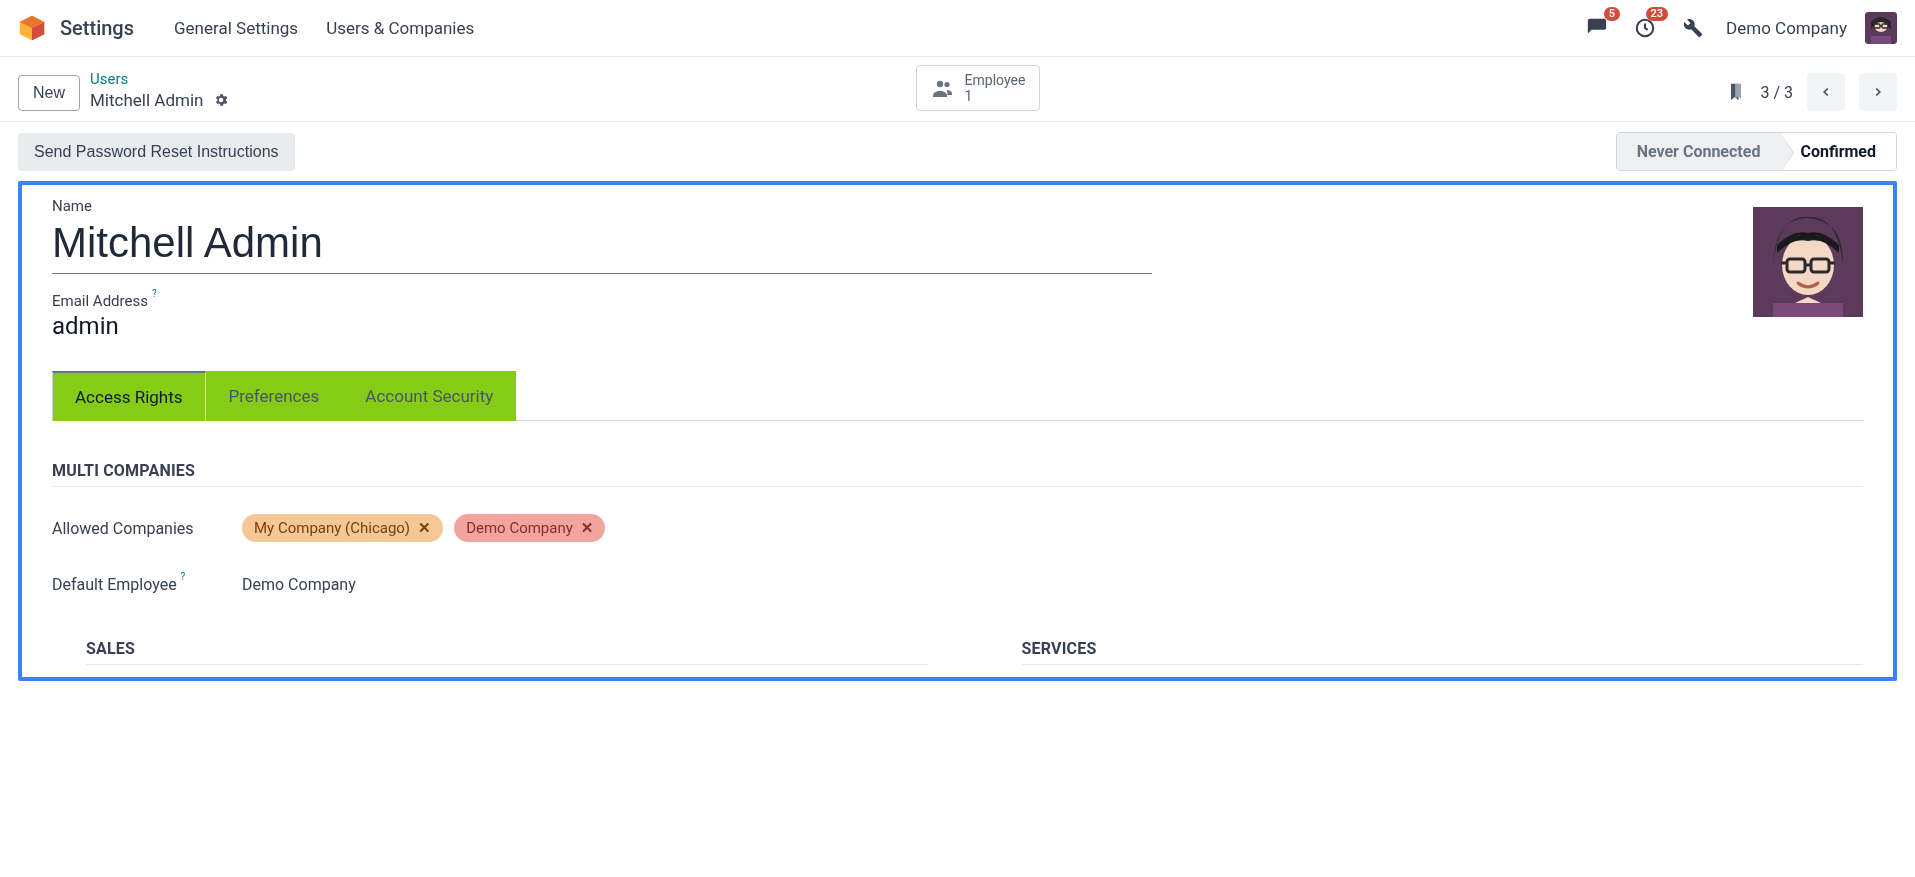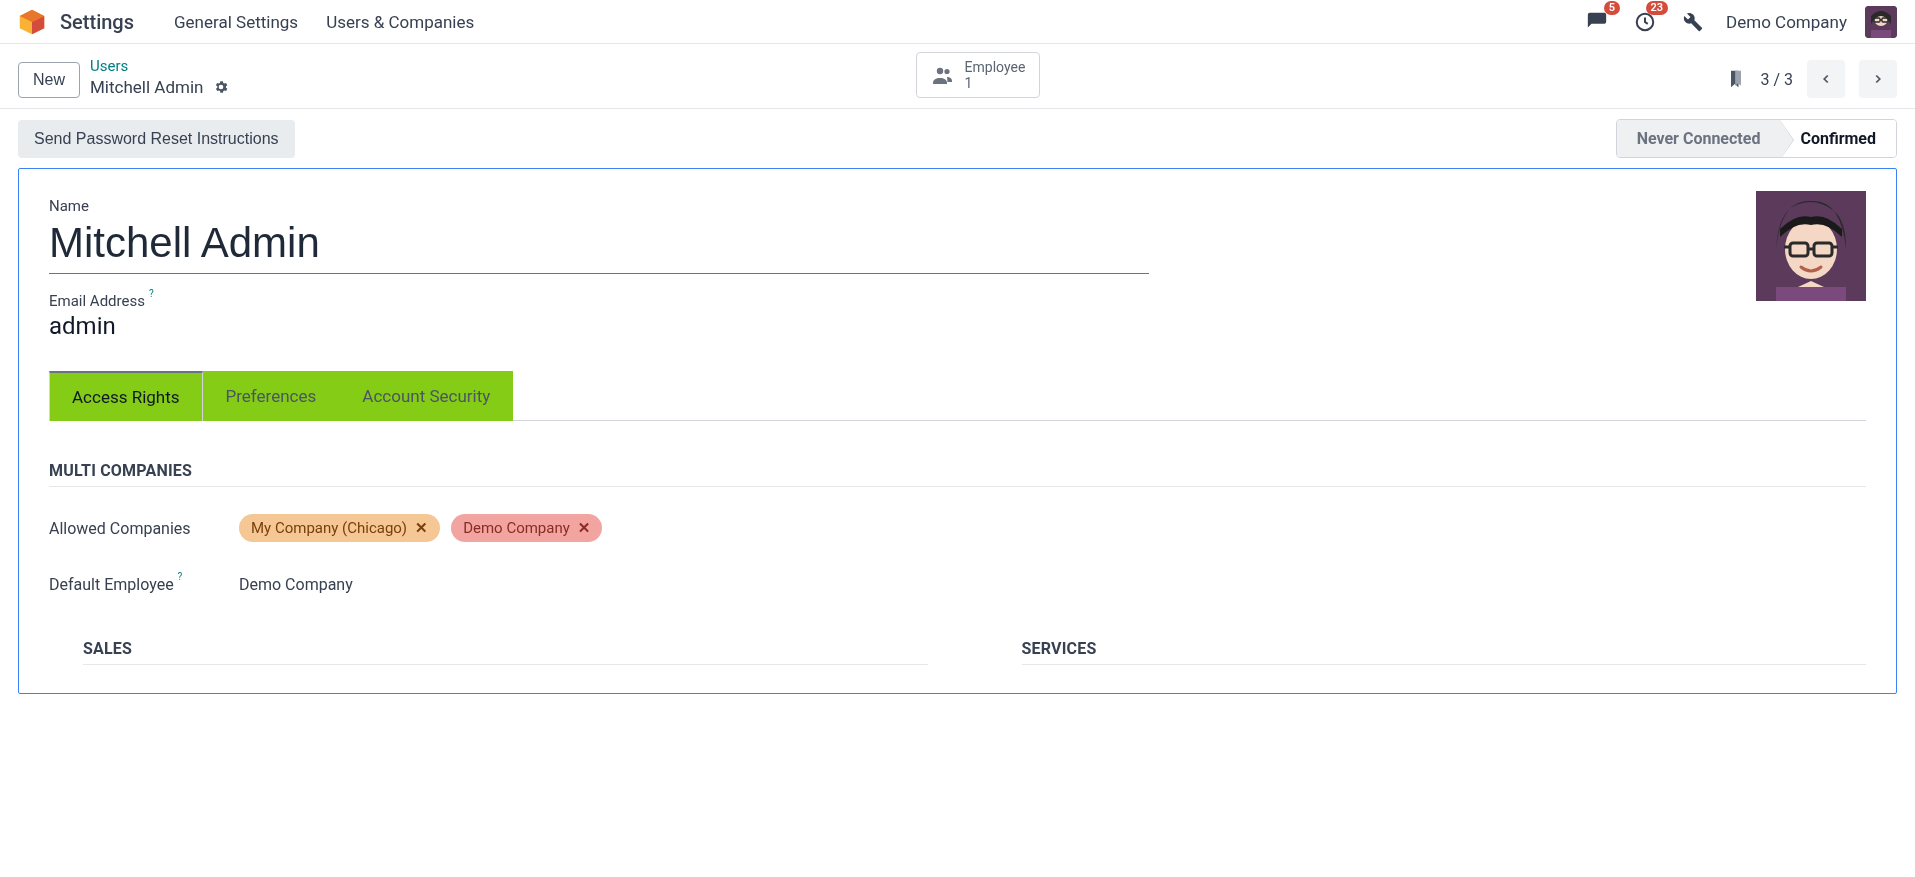--- a/index.html
+++ b/index.html
@@ -7,21 +7,21 @@
     font-family: -apple-system, BlinkMacSystemFont, "Segoe UI", Roboto, "Helvetica Neue", Arial, sans-serif;
     font-size: 14px;
     color: #374151;
     background: #fff;
     width: 1915px;
   }
   
   .topnav {
     display: flex;
     align-items: center;
-    height: 44px;
+    height: 57px;
     padding: 0 18px;
     border-bottom: 1px solid #e5e7eb;
   }
   .logo {
     width: 28px; height: 28px;
     margin-right: 14px;
   }
   .app-title {
     font-size: 20px;
     font-weight: 500;
@@ -140,23 +140,23 @@
     position:absolute; right:-14px; top:0;
     width:0; height:0;
     border-top:20px solid transparent;
     border-bottom:20px solid transparent;
     border-left:14px solid #d1d5db;
     z-index:1;
   }
   
   .sheet-wrap { padding: 0 18px 40px 18px; }
   .sheet {
-    border:1px solid #3b82f6;
+    border:4px solid #3b82f6;
     border-radius:2px;
-    padding: 28px 30px;
+    padding: 12px 30px;
     position:relative;
   }
   .avatar-lg {
     position:absolute;
     top:22px; right:30px;
     width:110px; height:110px;
     background:#5b3a5c;
     display:flex; align-items:flex-end; justify-content:center;
     overflow:hidden;
   }

